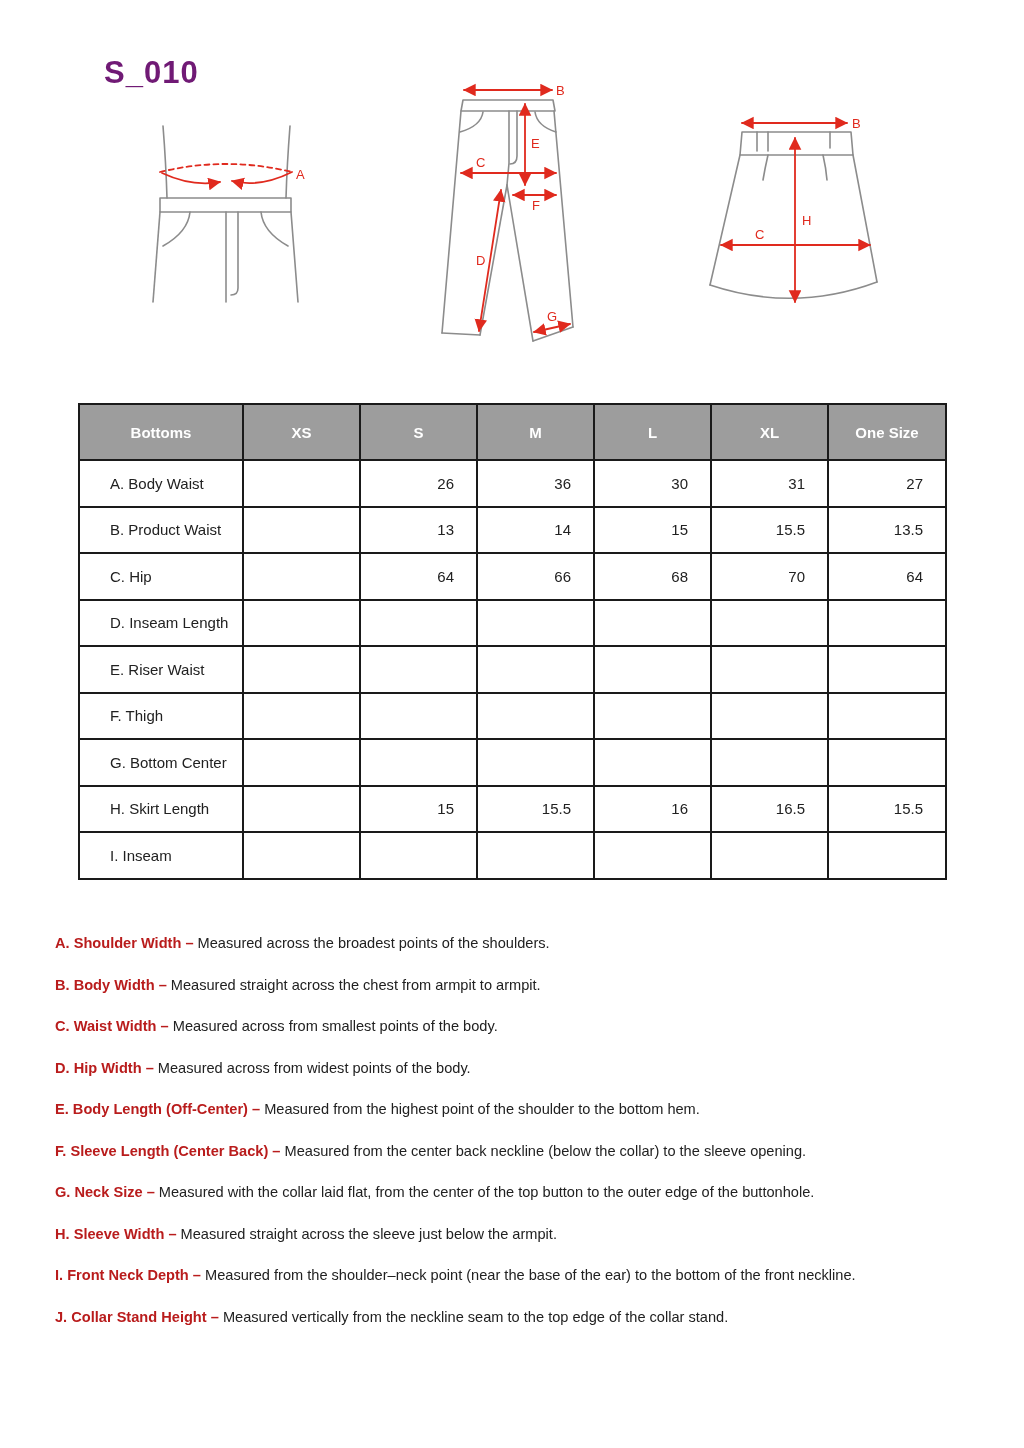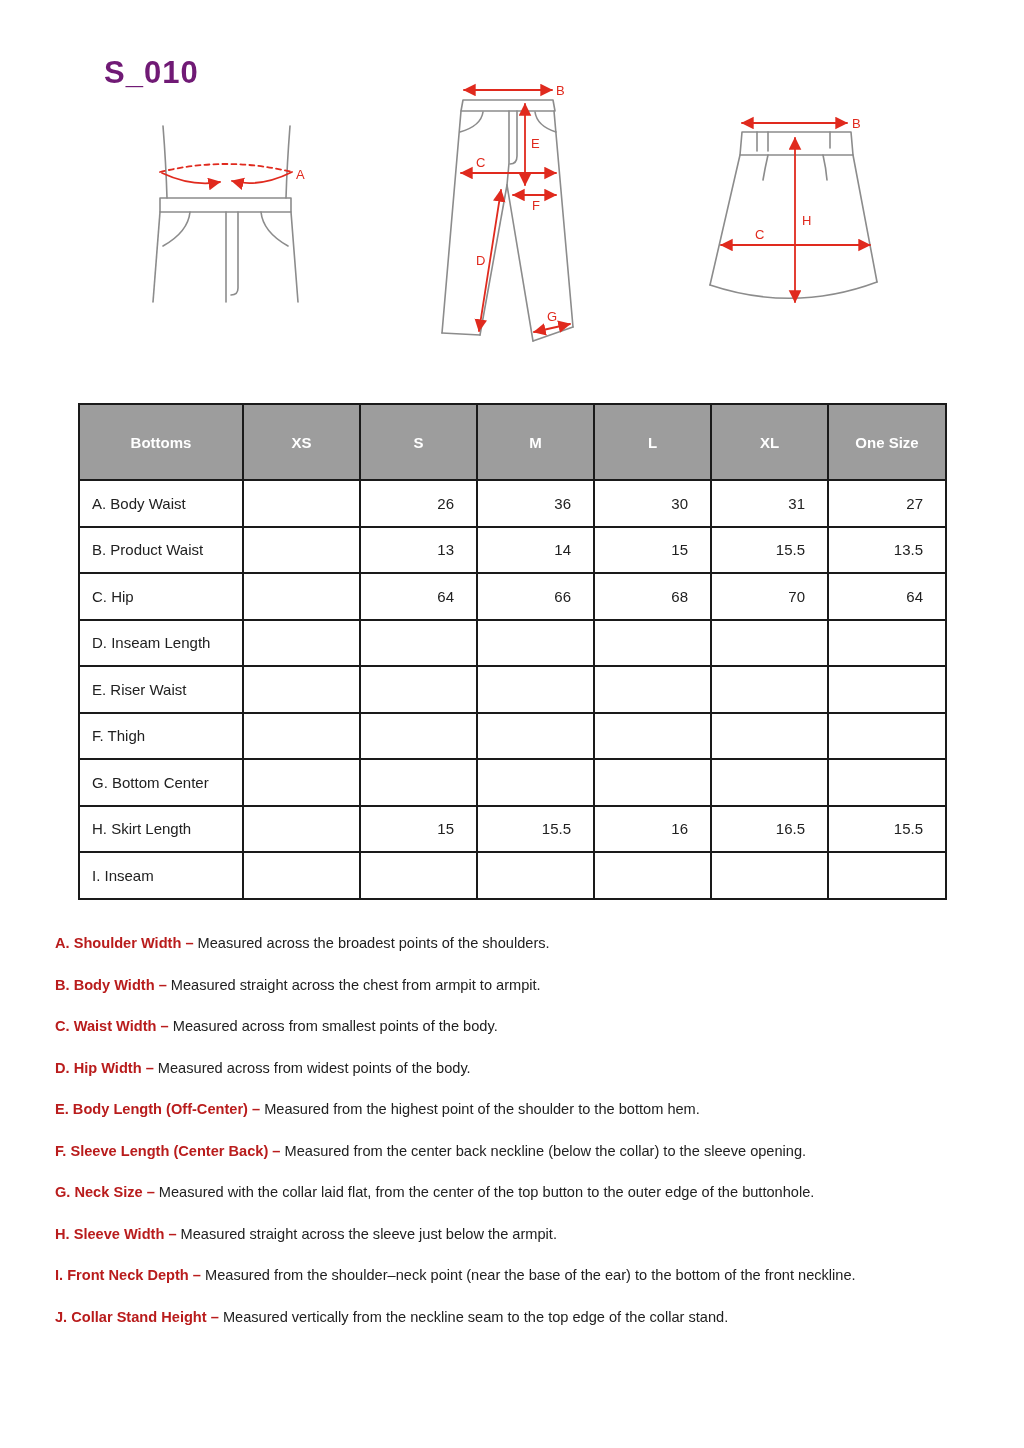--- a/index.html
+++ b/index.html
@@ -38,29 +38,29 @@
     font-size: 15px;
   }
   .size-table th, .size-table td {
     border: 2px solid #1a1a1a;
     vertical-align: middle;
   }
   .size-table th {
     background: #9d9d9d;
     color: #ffffff;
     font-weight: 700;
-    height: 76px;
+    height: 56px;
     text-align: center;
   }
   .size-table td {
     height: 46.5px;
     background: #ffffff;
     color: #212121;
   }
-  .size-table td.row-label { text-align: left; padding-left: 12px; }
+  .size-table td.row-label { text-align: left; padding-left: 30px; }
   .size-table td.num { text-align: right; padding-right: 22px; }
 
   .notes {
     position: absolute;
     left: 55px;
     top: 933px;
     width: 850px;
   }
   .note-entry {
     font-size: 14.6px;

